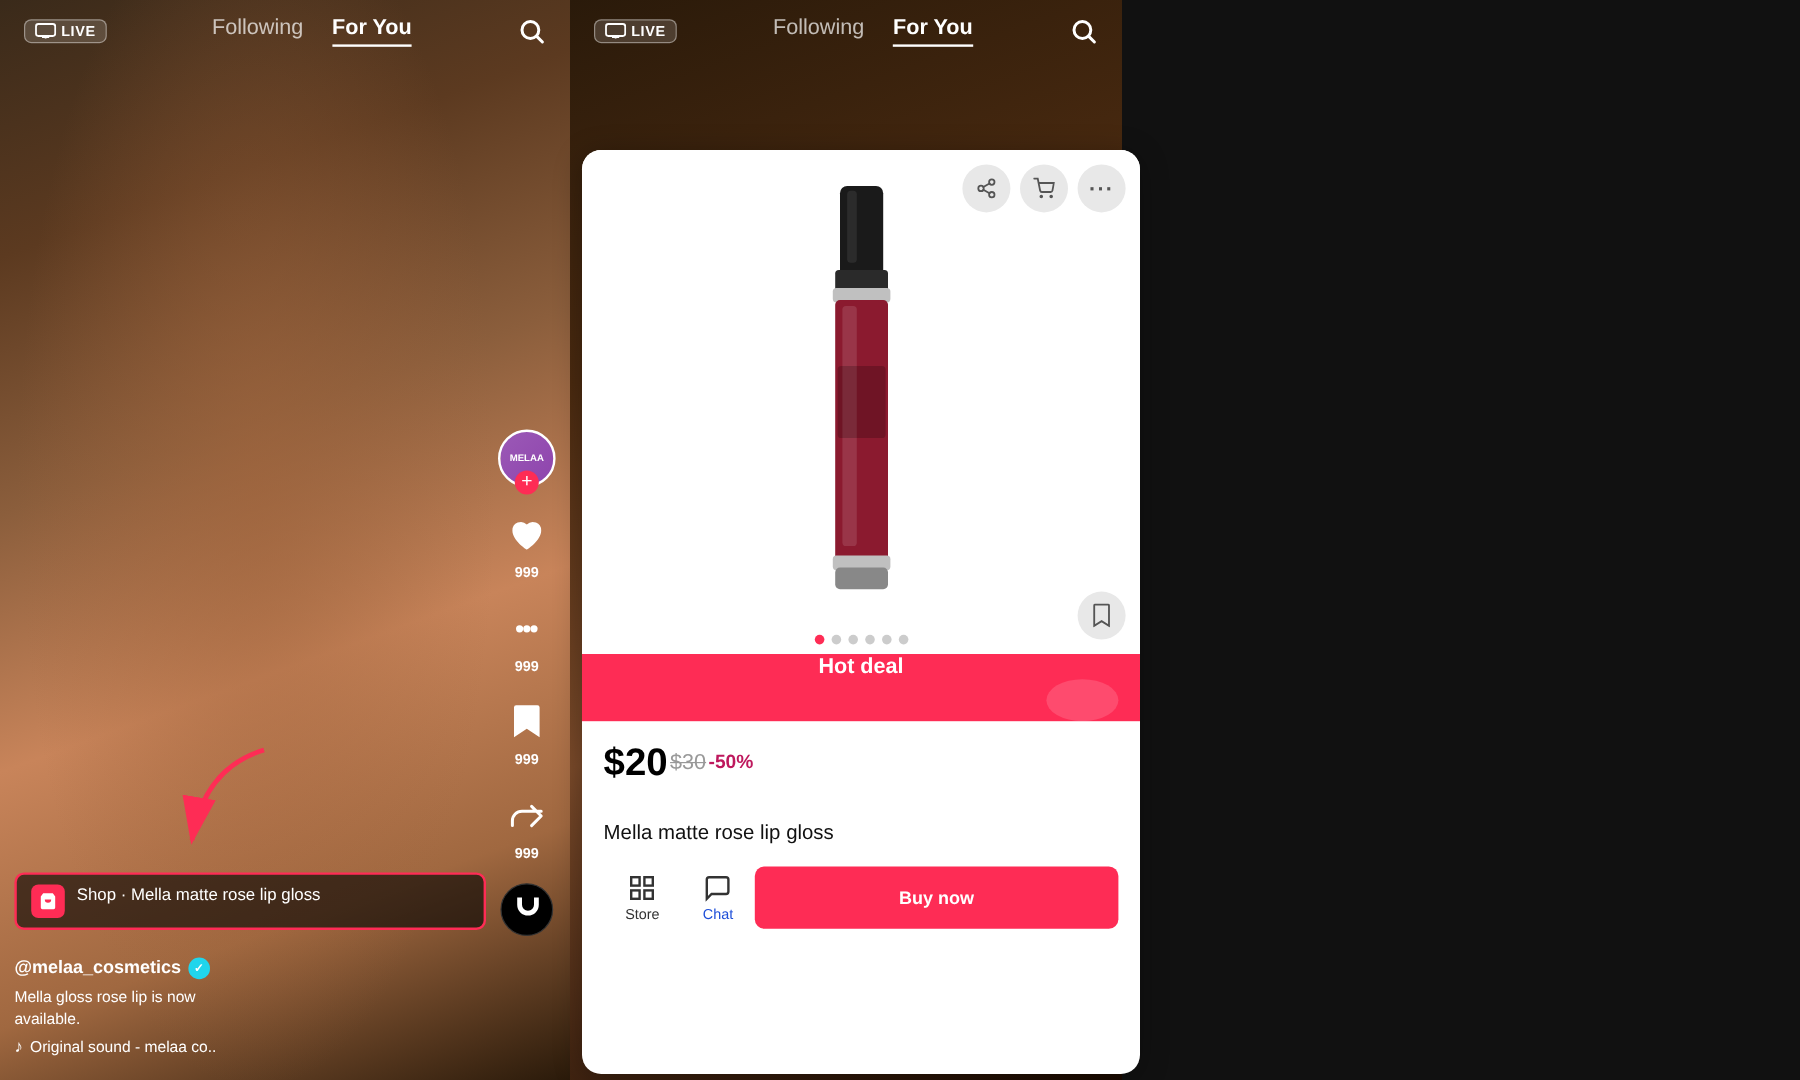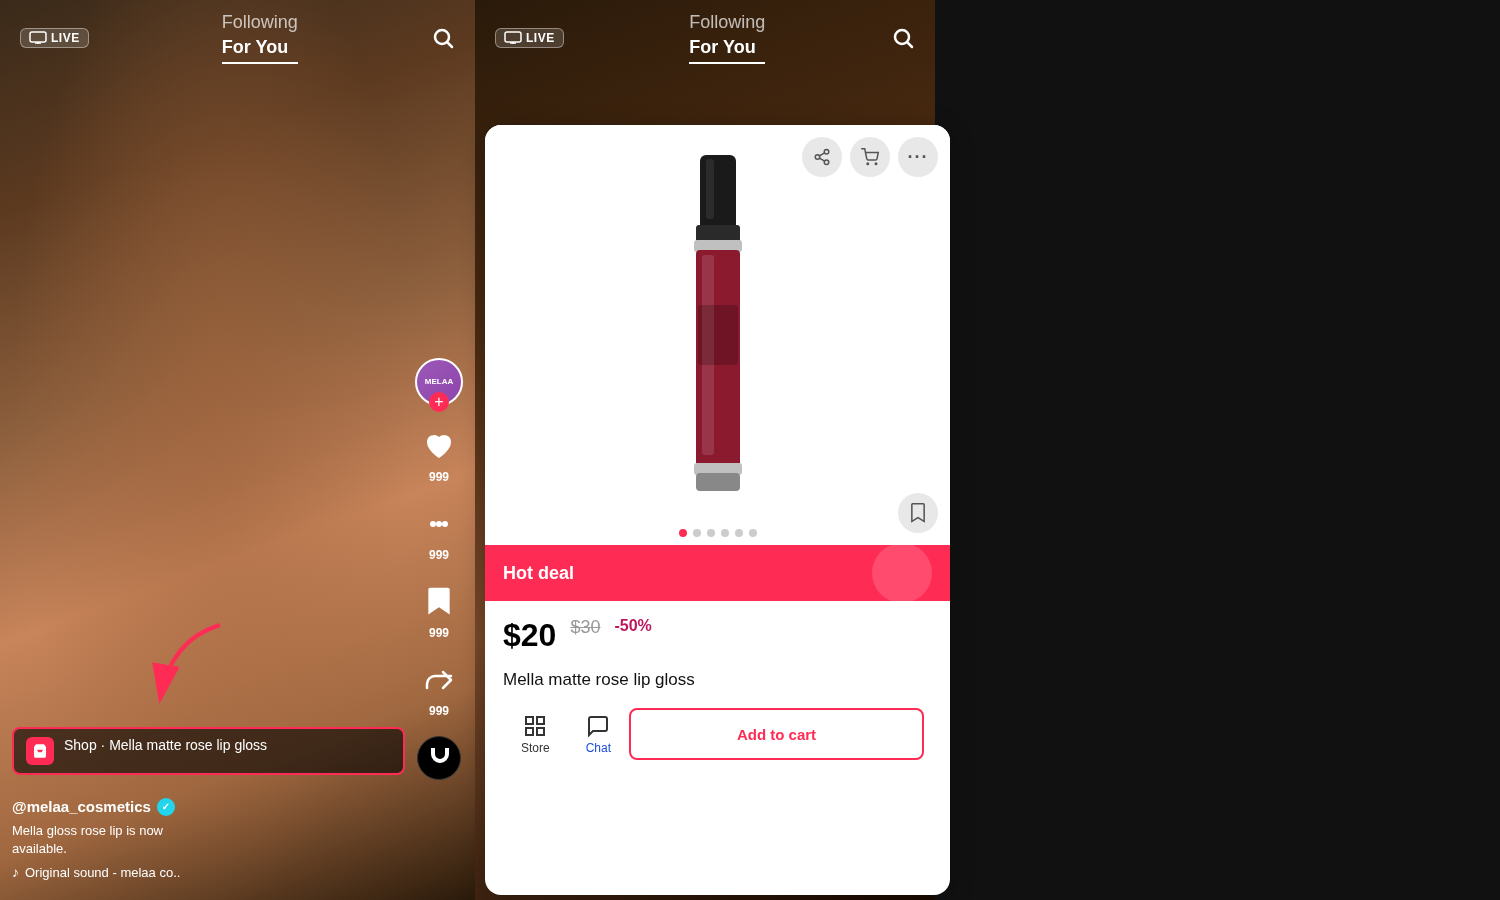--- a/index.html
+++ b/index.html
@@ -64,21 +64,21 @@
 
     .live-badge-text {
       color: #fff;
       font-size: 12px;
       font-weight: 700;
       letter-spacing: 0.5px;
     }
 
     .nav-tabs {
       display: flex;
-      flex-direction: column;
+      gap: 24px;
     }
 
     .nav-tab {
       color: rgba(255,255,255,0.7);
       font-size: 18px;
       font-weight: 500;
       cursor: pointer;
       padding-bottom: 4px;
     }
 
@@ -372,37 +372,38 @@
       background: #fe2c55;
     }
 
     .hot-deal-banner {
       width: 100%;
       height: 56px;
       background: #fe2c55;
       display: flex;
       align-items: center;
       padding: 0 18px;
+      flex-direction: column;
     }
 
     .hot-deal-text {
       color: #fff;
       font-size: 18px;
       font-weight: 700;
     }
 
     .product-info-area {
       padding: 16px 18px;
     }
 
     .price-row {
       display: flex;
-      align-items: flex-start;
-      gap: 14px;
-      margin-bottom: 16px;
+      align-items: center;
+      gap: 2px;
+      margin-bottom: 30px;
     }
 
     .price-new {
       color: #000;
       font-size: 32px;
       font-weight: 700;
     }
 
     .price-old {
       color: #999;
@@ -735,20 +736,20 @@
 
           <div class="chat-btn">
             <span class="chat-btn-icon">
               <svg width="24" height="24" viewBox="0 0 24 24" fill="none" stroke="#333" stroke-width="2" stroke-linecap="round">
                 <path d="M21 15a2 2 0 01-2 2H7l-4 4V5a2 2 0 012-2h14a2 2 0 012 2z"></path>
               </svg>
             </span>
             <span class="chat-btn-label">Chat</span>
           </div>
 
-          <button class="add-to-cart-btn">Add to cart</button>
+          <button class="buy-now-btn">Buy now</button>
         </div>
       </div>
     </div>
   </div>
 
   <div style="flex:1;background:#111;"></div>
 </div>
 
 </body></html>

